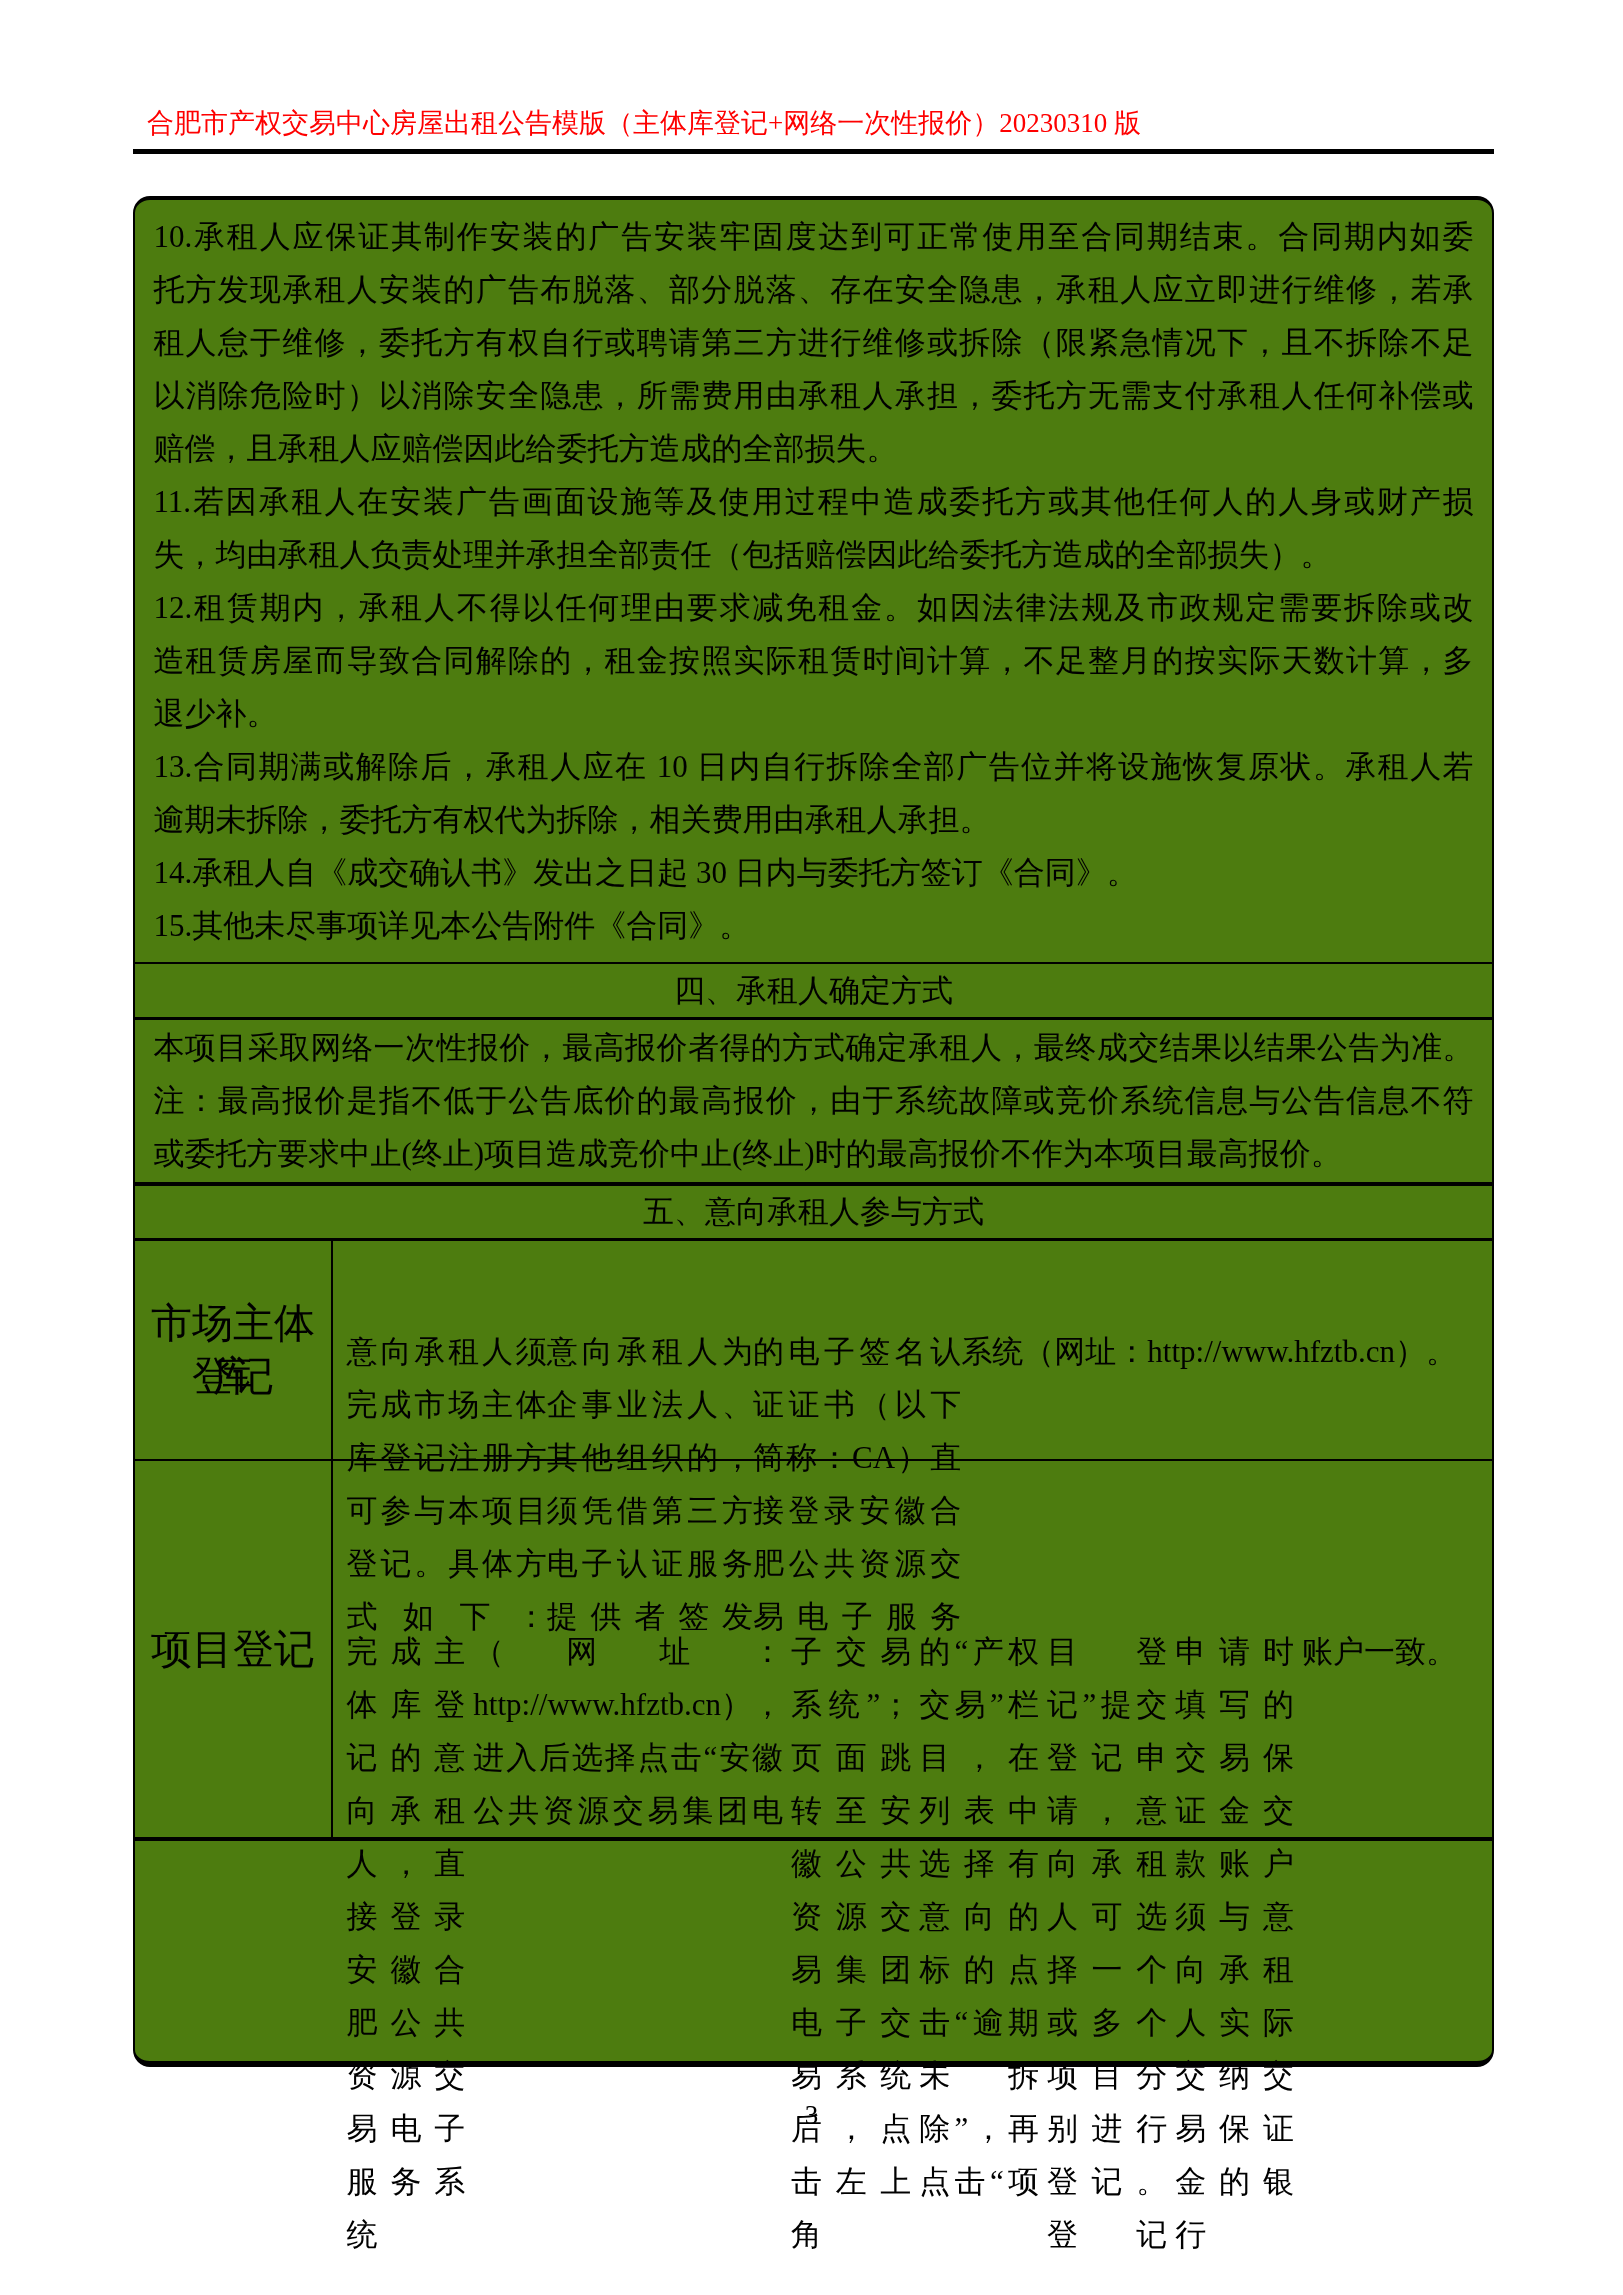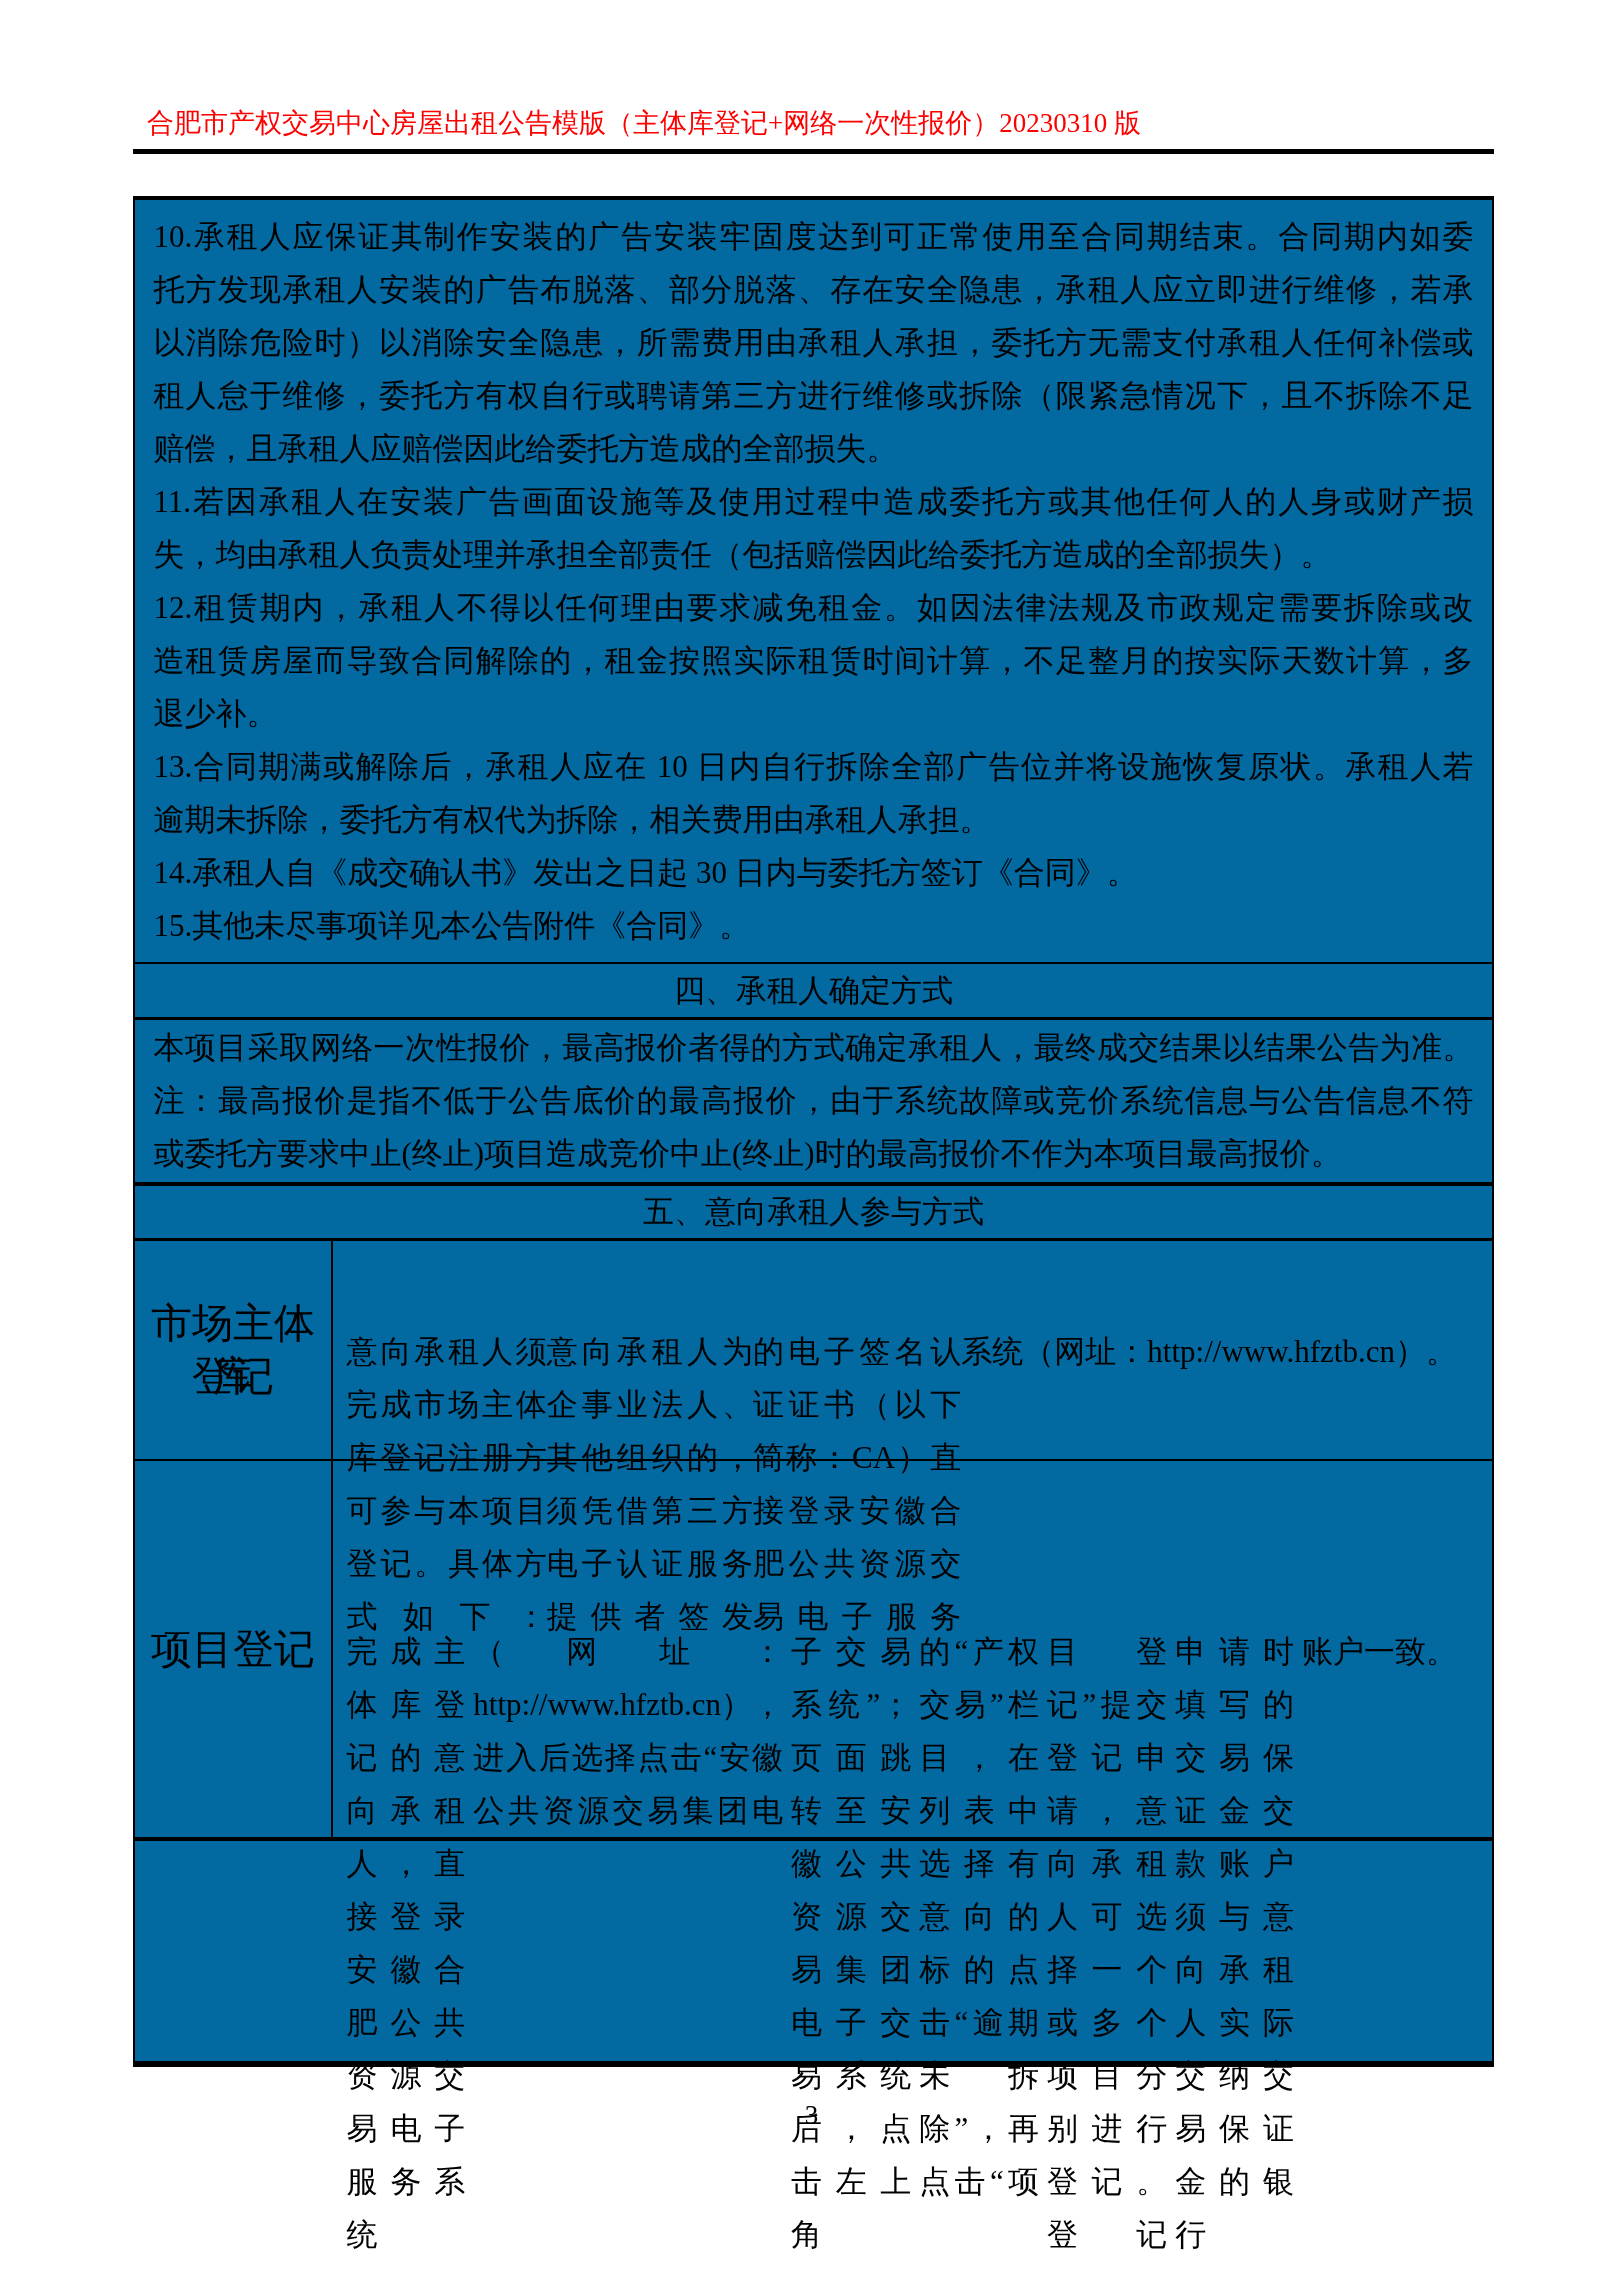--- a/index.html
+++ b/index.html
@@ -24,21 +24,22 @@
     position: absolute; left: 133px; top: 149px; width: 1361px; height: 4.8px;
     background: #000000;
   }
 
   
   .main-table {
     position: absolute; left: 133px; top: 196px; width: 1361px;
     box-sizing: border-box;
     border-left: 2.7px solid #000; border-right: 2.7px solid #000;
     border-top: 4.1px solid #000; border-bottom: 6.1px solid #000;
-    background: #0369a1;
+    background: #4d7c0f;
+    border-radius: 17px;
   }
   .row { box-sizing: border-box; position: relative; }
   .b3 { border-bottom: 2px solid #000; }
   .b4 { border-bottom: 2.7px solid #000; }
   .b5 { border-bottom: 3.4px solid #000; }
   .b6 { border-bottom: 4.1px solid #000; }
 
   .t-line { height: 53px; line-height: 53px; font-size: 31px; }
   .t-fill { text-align: justify; text-align-last: justify; }
   .t-end  { text-align: left; white-space: nowrap; }
@@ -99,22 +100,22 @@
 <div class="page">
 
   <div class="doc-header">合肥市产权交易中心房屋出租公告模版（主体库登记+网络一次性报价）20230310 版</div>
   <div class="header-rule"></div>
 
   <div class="main-table">
 
     <div class="row row-terms cell-full b3">
       <div class="t-line t-fill">10.承租人应保证其制作安装的广告安装牢固度达到可正常使用至合同期结束。合同期内如委</div>
       <div class="t-line t-fill">托方发现承租人安装的广告布脱落、部分脱落、存在安全隐患，承租人应立即进行维修，若承</div>
+      <div class="t-line t-fill">租人怠于维修，委托方有权自行或聘请第三方进行维修或拆除（限紧急情况下，且不拆除不足</div>
       <div class="t-line t-fill">以消除危险时）以消除安全隐患，所需费用由承租人承担，委托方无需支付承租人任何补偿或</div>
-      <div class="t-line t-fill">租人怠于维修，委托方有权自行或聘请第三方进行维修或拆除（限紧急情况下，且不拆除不足</div>
       <div class="t-line t-end">赔偿，且承租人应赔偿因此给委托方造成的全部损失。</div>
       <div class="t-line t-fill">11.若因承租人在安装广告画面设施等及使用过程中造成委托方或其他任何人的人身或财产损</div>
       <div class="t-line t-end">失，均由承租人负责处理并承担全部责任（包括赔偿因此给委托方造成的全部损失）。</div>
       <div class="t-line t-fill">12.租赁期内，承租人不得以任何理由要求减免租金。如因法律法规及市政规定需要拆除或改</div>
       <div class="t-line t-fill">造租赁房屋而导致合同解除的，租金按照实际租赁时间计算，不足整月的按实际天数计算，多</div>
       <div class="t-line t-end">退少补。</div>
       <div class="t-line t-fill">13.合同期满或解除后，承租人应在 10 日内自行拆除全部广告位并将设施恢复原状。承租人若</div>
       <div class="t-line t-end">逾期未拆除，委托方有权代为拆除，相关费用由承租人承担。</div>
       <div class="t-line t-end">14.承租人自《成交确认书》发出之日起 30 日内与委托方签订《合同》。</div>
       <div class="t-line t-end">15.其他未尽事项详见本公告附件《合同》。</div>

